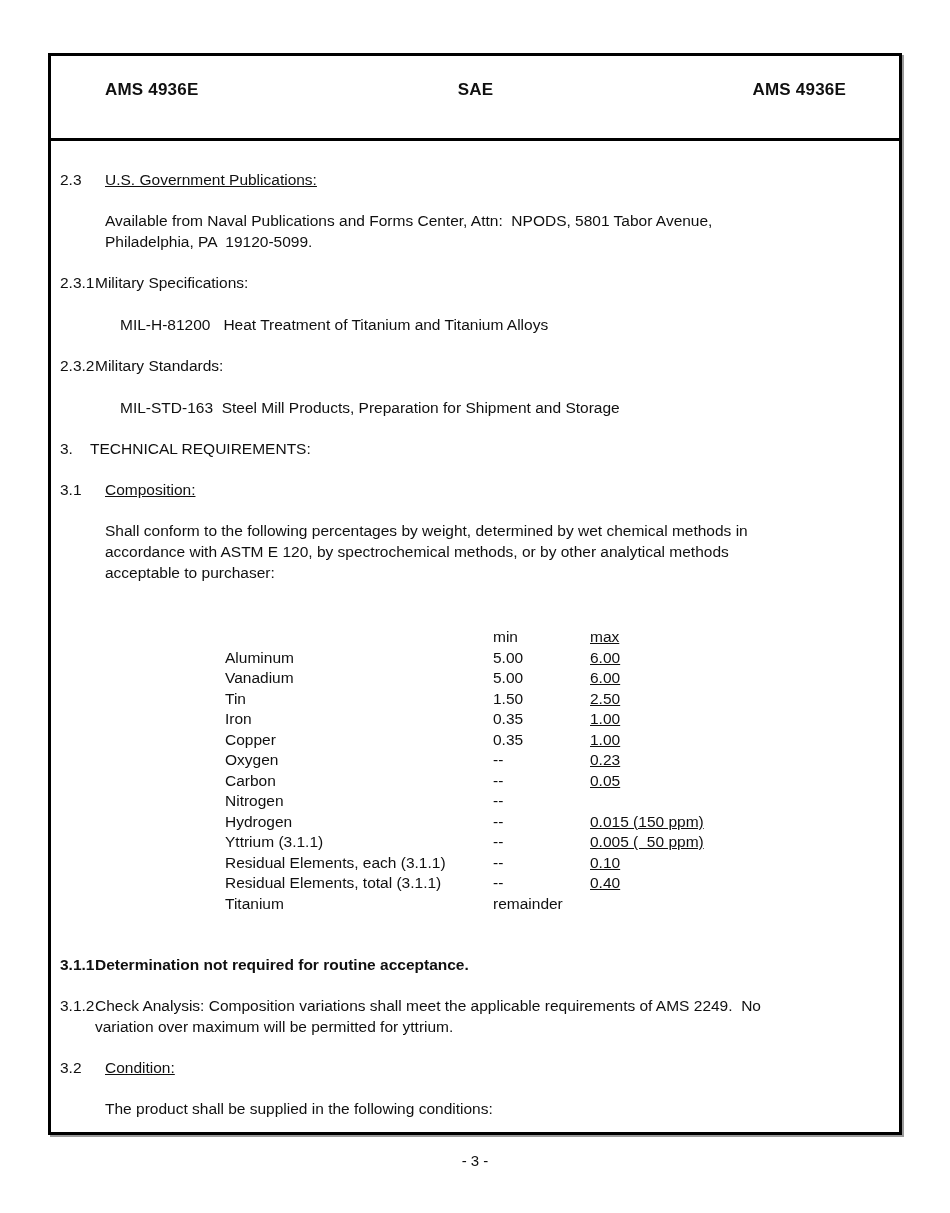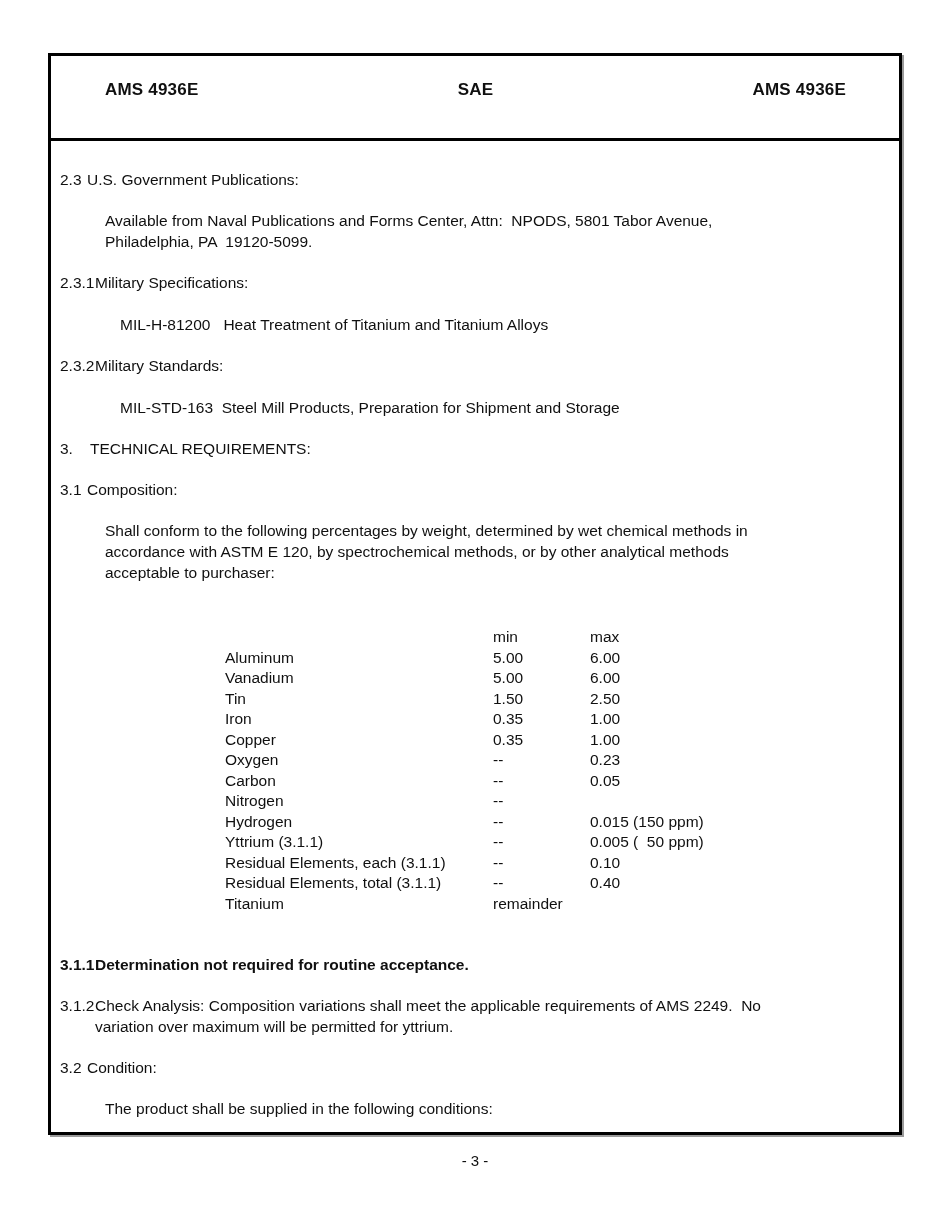--- a/index.html
+++ b/index.html
@@ -27,33 +27,33 @@
     font-weight: bold; font-size: 17px; letter-spacing: 0.2px;
   }
   .content {
     font-size: 15.5px; line-height: 21px;
   }
   .content-inner { padding-top: 28px; }
   .ws { white-space: pre-wrap; }
   .sec { position: relative; }
   .sec > .num { position: absolute; top: 0; left: 9px; }
   .txt { display: block; }
-  .ind-a > .txt { margin-left: 36px; }
+  .ind-a > .txt { margin-left: 54px; text-decoration: underline; }
   .ind-b > .txt { margin-left: 44px; }
   .ind-c > .txt { margin-left: 39px; }
   .p-a { margin-left: 54px; }
   .r-b { margin-left: 69px; }
   .mt12 { margin-top: 21px; }
   .mt20 { margin-top: 20px; }
   .mt40 { margin-top: 40px; font-weight: bold; }
   .ctable { margin: 44px 0 0 174px; line-height: 20.5px; }
   .trow { display: flex; }
   .c-el  { width: 268px; white-space: pre; }
   .c-min { width: 97px;  white-space: pre; }
-  .c-max { flex: 1;      white-space: pre; }
+  .c-max { flex: 1;      white-space: pre; text-decoration: underline; }
   .pagenum {
     position: absolute; top: 1152px; left: 0; width: 100%;
     text-align: center; font-size: 15px;
   }
 </style>
 </head>
 <body>
 
 <div class="frame">
 

